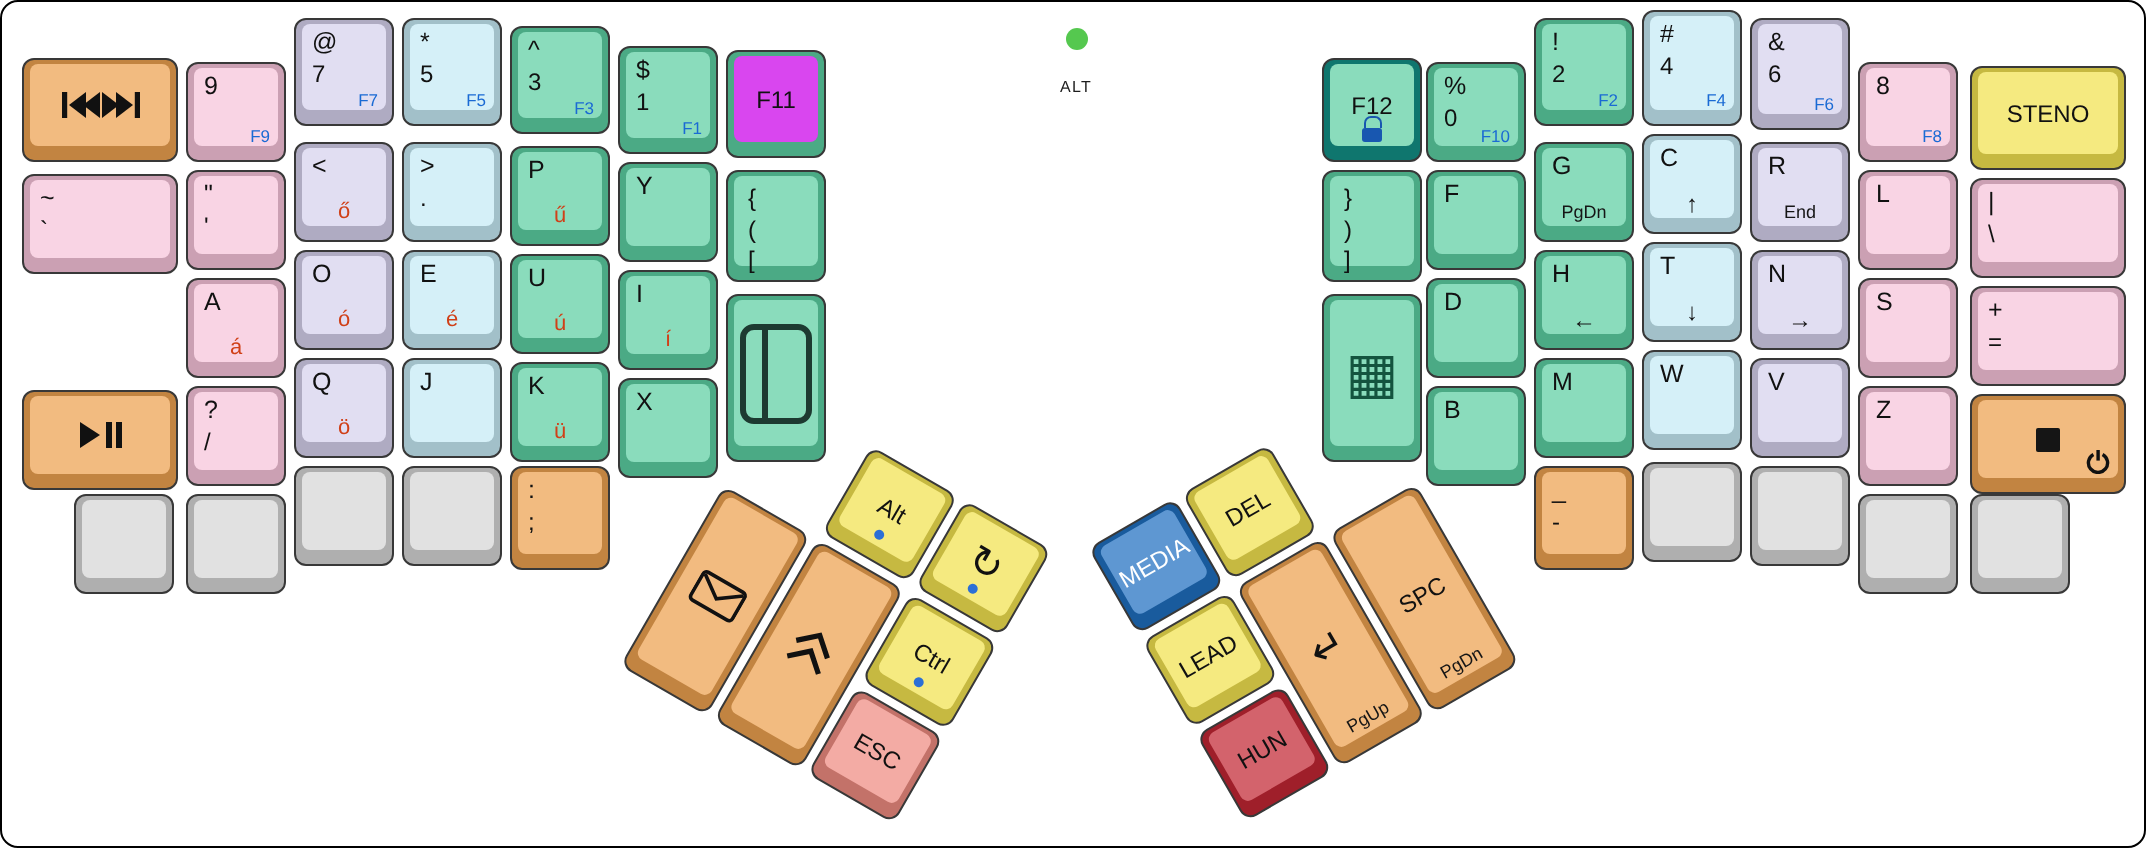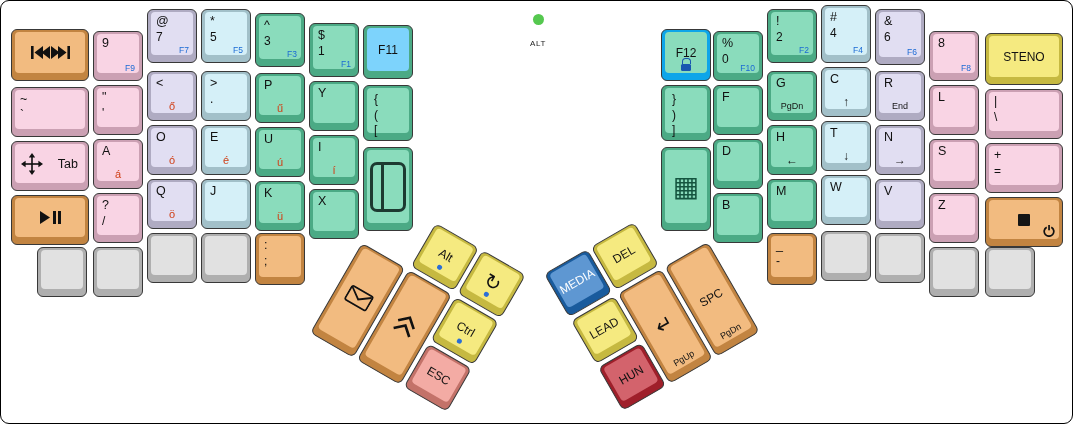--- a/index.html
+++ b/index.html
@@ -148,37 +148,20 @@
           </svg>
         </span>
       </div>
     </div>
     <div class="key" style="left: 10px; top: 86px; width: 78px; height: 50px; background: rgb(203, 160, 179);">
       <div class="cap" style="background: rgb(249, 212, 228);">
         <span class="lg t">~</span>
         <span class="lg s">`</span>
       </div>
     </div>
-    <div class="key" style="left: 10px; top: 140px; width: 78px; height: 50px; background: rgb(203, 160, 179);">
-      <div class="cap" style="background: rgb(249, 212, 228);">
-        <span class="lg r">Tab</span>
-        <span class="icon pos-l">
-          <svg width="22" height="22" viewBox="0 0 22 22">
-            <g fill="#111">
-              <rect x="10.2" y="4" width="1.6" height="14"></rect>
-              <rect x="4" y="10.2" width="14" height="1.6"></rect>
-              <polygon points="11,0 7.8,4.6 14.2,4.6"></polygon>
-              <polygon points="11,22 7.8,17.4 14.2,17.4"></polygon>
-              <polygon points="0,11 4.6,7.8 4.6,14.2"></polygon>
-              <polygon points="22,11 17.4,7.8 17.4,14.2"></polygon>
-            </g>
-          </svg>
-        </span>
-      </div>
-    </div>
     <div class="key" style="left: 10px; top: 194px; width: 78px; height: 50px; background: rgb(194, 132, 65);">
       <div class="cap" style="background: rgb(242, 187, 128);">
         <span class="icon pos-c">
           <svg width="23" height="15" viewBox="0 0 23 15">
             <g fill="#111">
               <polygon points="1,1 11,7.5 1,14"></polygon>
               <rect x="14" y="1" width="3" height="13"></rect>
               <rect x="19" y="1" width="3" height="13"></rect>
             </g>
           </svg>
@@ -300,21 +283,21 @@
         <span class="lg t">I</span>
         <span class="lg a">í</span>
       </div>
     </div>
     <div class="key" style="left: 308px; top: 188px; width: 50px; height: 50px; background: rgb(75, 170, 133);">
       <div class="cap" style="background: rgb(138, 220, 188);">
         <span class="lg t">X</span>
       </div>
     </div>
     <div class="key" style="left: 362px; top: 24px; width: 50px; height: 54px; background: rgb(75, 170, 133);">
-      <div class="cap" style="background: #7dd3fc;">
+      <div class="cap" style="background: #d946ef;">
         <span class="lg c">F11</span>
       </div>
     </div>
     <div class="key" style="left: 362px; top: 84px; width: 50px; height: 56px; background: rgb(75, 170, 133);">
       <div class="cap" style="background: rgb(138, 220, 188);">
         <span class="lg stack">{
 (
 [</span>
       </div>
     </div>
@@ -338,21 +321,21 @@
     </div>
     <div class="key" style="left: 200px; top: 232px; width: 50px; height: 50px; background: rgb(175, 175, 175);">
       <div class="cap" style="background: rgb(225, 225, 225);"></div>
     </div>
     <div class="key" style="left: 254px; top: 232px; width: 50px; height: 52px; background: rgb(194, 132, 65);">
       <div class="cap" style="background: rgb(242, 187, 128);">
         <span class="lg t">:</span>
         <span class="lg s">;</span>
       </div>
     </div>
-    <div class="key" style="left: 660px; top: 28px; width: 50px; height: 52px; background: #0ea5e9;">
+    <div class="key" style="left: 660px; top: 28px; width: 50px; height: 52px; background: #0f766e;">
       <div class="cap" style="background: rgb(138, 220, 188);">
         <span class="lg c">F12</span>
         <span class="icon lock pos-bc">
           <span class="lock-sh"></span>
           <span class="lock-bd"></span>
         </span>
       </div>
     </div>
     <div class="key" style="left: 660px; top: 84px; width: 50px; height: 56px; background: rgb(75, 170, 133);">
       <div class="cap" style="background: rgb(138, 220, 188);">

